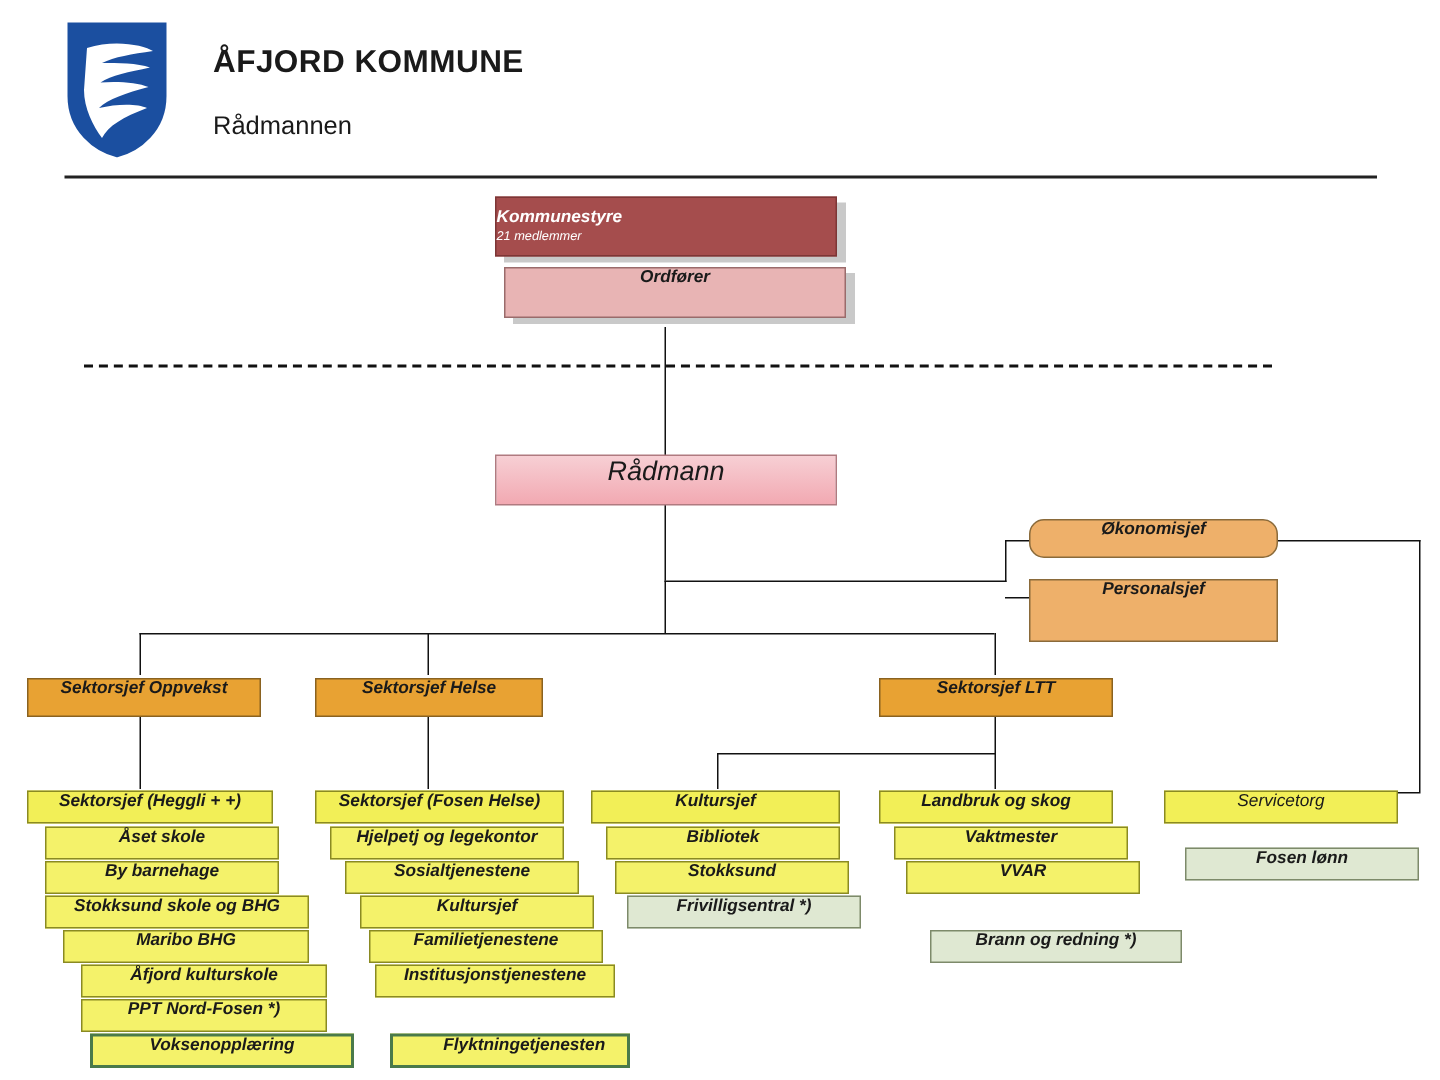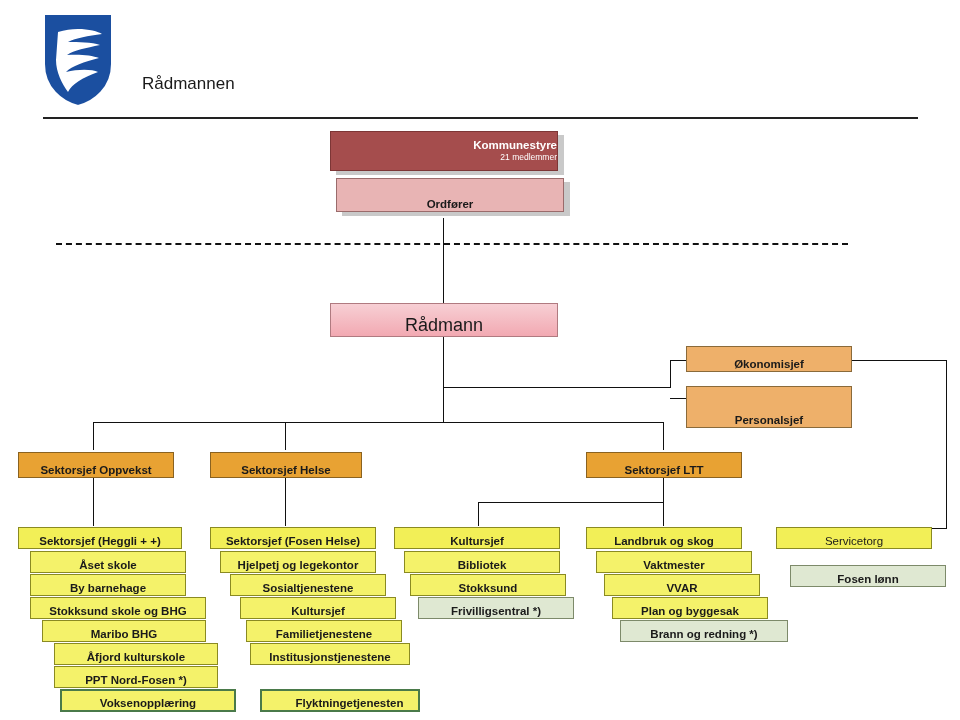--- a/index.html
+++ b/index.html
@@ -23,25 +23,26 @@
     font-size:17px; color:#1a1a1a;
   }
   .hdr-rule {
     position:absolute; left:43px; top:117px; width:875px; height:2px;
     background:#222;
   }
 
   
   .box {
     position:absolute;
-    display:flex; align-items:flex-end; justify-content:center;
+    display:flex; align-items:flex-start; justify-content:center;
     text-align:center;
     border:1px solid #6b6b6b;
     font-size:11.5px; font-weight:bold; color:#1a1a1a;
     line-height:1.15;
+    font-style:italic;
   }
   .box .sub { font-size:8.5px; font-weight:normal; display:block; margin-top:1px; }
 
   .shadow { position:absolute; background:#c9c9c9; }
 
   .dkred  { background:#a54d4d; color:#ffffff; border:1px solid #7d3636; }
   .ltred  { background:#e8b4b4; color:#1a1a1a; border:1px solid #9a6b6b; }
   .pink   { background:linear-gradient(to bottom,#f7cfd4,#f2a9b2); border:1px solid #b07a80; }
   .orange { background:#eeb06a; border:1px solid #8a6a3a; }
   .amber  { background:#e8a233; border:1px solid #8a6220; }
@@ -64,20 +65,21 @@
 <body>
 
 <div id="canvas">
 
   <div class="hdr-logo">
     <svg width="72" height="96" viewBox="0 0 72 96">
       <path d="M2,2 H70 V52 C70,76 52,90 36,94 C20,90 2,76 2,52 Z" fill="#1b4fa0" stroke="#ffffff" stroke-width="2"></path>
       <path d="M16,20 C34,14 54,18 60,22 C46,24 34,26 26,30 C36,30 50,30 58,33 C44,36 32,38 25,43 C36,42 50,43 57,46 C42,50 30,54 24,60 C36,57 50,57 56,60 C40,66 30,72 26,80 C20,72 14,60 14,48 Z" fill="#ffffff"></path>
     </svg>
   </div>
+  <div class="hdr-title">ÅFJORD KOMMUNE</div>
   <div class="hdr-sub">Rådmannen</div>
   <div class="hdr-rule"></div>
 
   <div class="line vline" style="left:443px; top:218px; height:88px;"></div>
   <div class="dash"></div>
 
   <div class="line vline" style="left:443px; top:335px; height:52px;"></div>
 
   <div class="line hline" style="left:443px; top:387px; width:228px;"></div>
   <div class="line vline" style="left:670px; top:360px; height:28px;"></div>
@@ -108,21 +110,21 @@
 
   <div class="shadow" style="left:342px; top:182px; width:228px; height:34px;"></div>
   <div class="box ltred" style="left:336px; top:178px; width:228px; height:34px;">
     <span>Ordfører</span>
   </div>
 
   <div class="box pink rdmann" style="left:330px; top:303px; width:228px; height:34px;">
     <span>Rådmann</span>
   </div>
 
-  <div class="box orange" style="left:686px; top:346px; width:166px; height:26px;">
+  <div class="box orange" style="left:686px; top:346px; width:166px; height:26px;border-radius:10px;">
     <span>Økonomisjef</span>
   </div>
   <div class="box orange" style="left:686px; top:386px; width:166px; height:42px;">
     <span>Personalsjef</span>
   </div>
 
   <div class="box amber" style="left:18px; top:452px; width:156px; height:26px;">
     <span>Sektorsjef Oppvekst</span>
   </div>
   <div class="box amber" style="left:210px; top:452px; width:152px; height:26px;">
@@ -194,23 +196,20 @@
 
   <div class="box yellow" style="left:586px; top:527px; width:156px; height:22px;">
     <span>Landbruk og skog</span>
   </div>
   <div class="box yellow2" style="left:596px; top:551px; width:156px; height:22px;">
     <span>Vaktmester</span>
   </div>
   <div class="box yellow2" style="left:604px; top:574px; width:156px; height:22px;">
     <span>VVAR</span>
   </div>
-  <div class="box yellow2" style="left:612px; top:597px; width:156px; height:22px;">
-    <span>Plan og byggesak</span>
-  </div>
   <div class="box green" style="left:620px; top:620px; width:168px; height:22px;">
     <span>Brann og redning *)</span>
   </div>
 
   <div class="box yellow" style="left:776px; top:527px; width:156px; height:22px; font-weight:normal;">
     <span>Servicetorg</span>
   </div>
   <div class="box green" style="left:790px; top:565px; width:156px; height:22px;">
     <span>Fosen lønn</span>
   </div>

